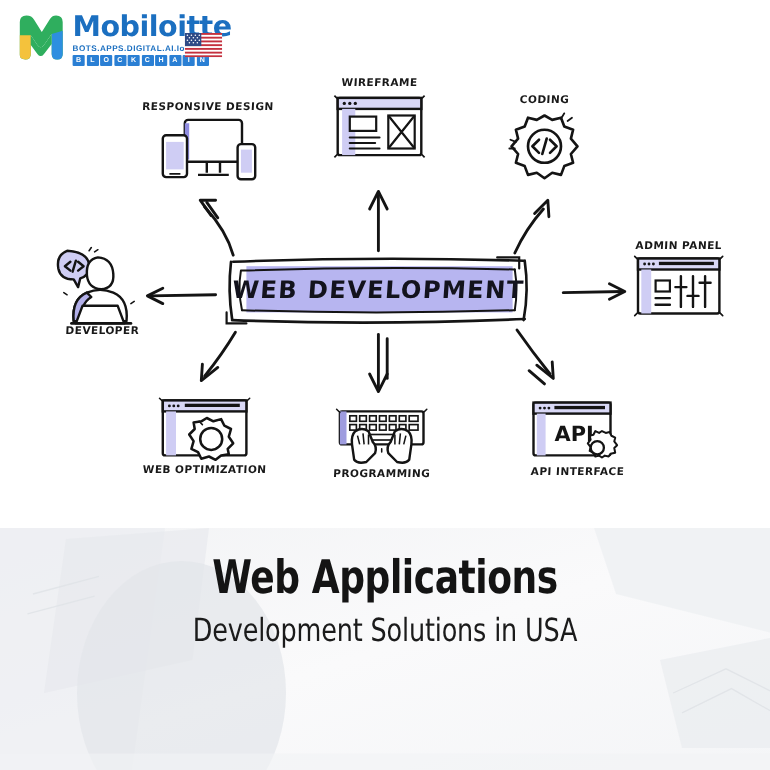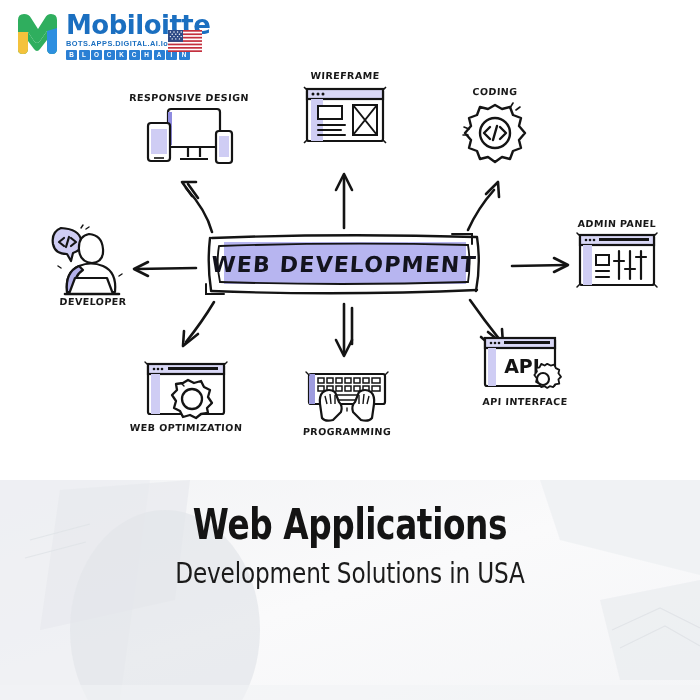--- a/index.html
+++ b/index.html
@@ -288,21 +288,21 @@
           <path d="M21 40 L34 40 M21 46 L34 46"></path>
           <path d="M44 20 L44 48 M55 20 L55 48 M66 20 L66 48"></path>
           <path d="M39 30 L49 30 M50 38 L60 38 M61 26 L71 26"></path>
         </g>
         <g stroke="#141414" stroke-width="1.5" stroke-linecap="round">
             <path d="M2 2 L5 5 M82 2 L79 5 M2 56 L5 53 M82 56 L79 53"></path>
           </g>
       </svg>
     </div>
 
-    <div class="node" style="left:470px; top:332px; width:110px;">
+    <div class="node" style="left:470px; top:360px; width:110px;">
       <svg class="nart" width="90" height="62" viewBox="0 0 90 62">
         <rect x="5" y="4" width="70" height="48" rx="2" fill="#ffffff" stroke="#141414" stroke-width="2.2"></rect>
         <rect x="5" y="4" width="70" height="10" fill="#d9d8f6" stroke="#141414" stroke-width="2.2"></rect>
         <g fill="#141414">
             <circle cx="11" cy="9" r="1.3"></circle>
             <circle cx="15" cy="9" r="1.3"></circle>
             <circle cx="19" cy="9" r="1.3"></circle>
           </g>
         <rect x="24" y="7" width="46" height="3" fill="#141414" stroke="none"></rect>
         <rect x="8" y="14" width="8" height="38" fill="#cfcdf4" stroke="none"></rect>

